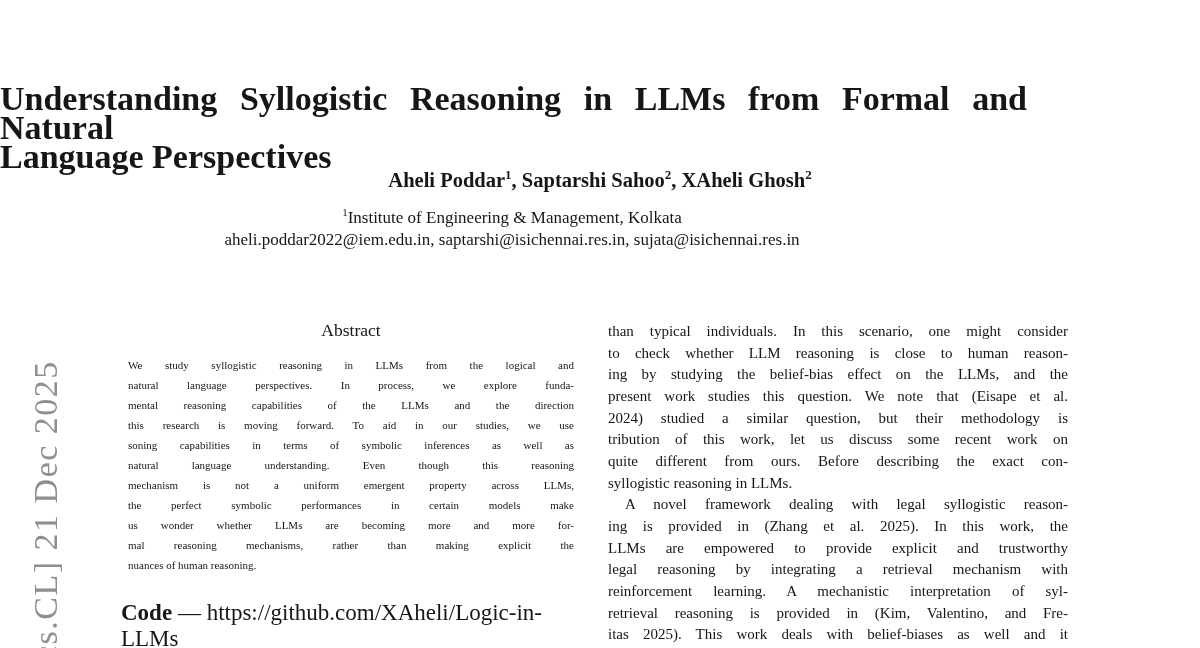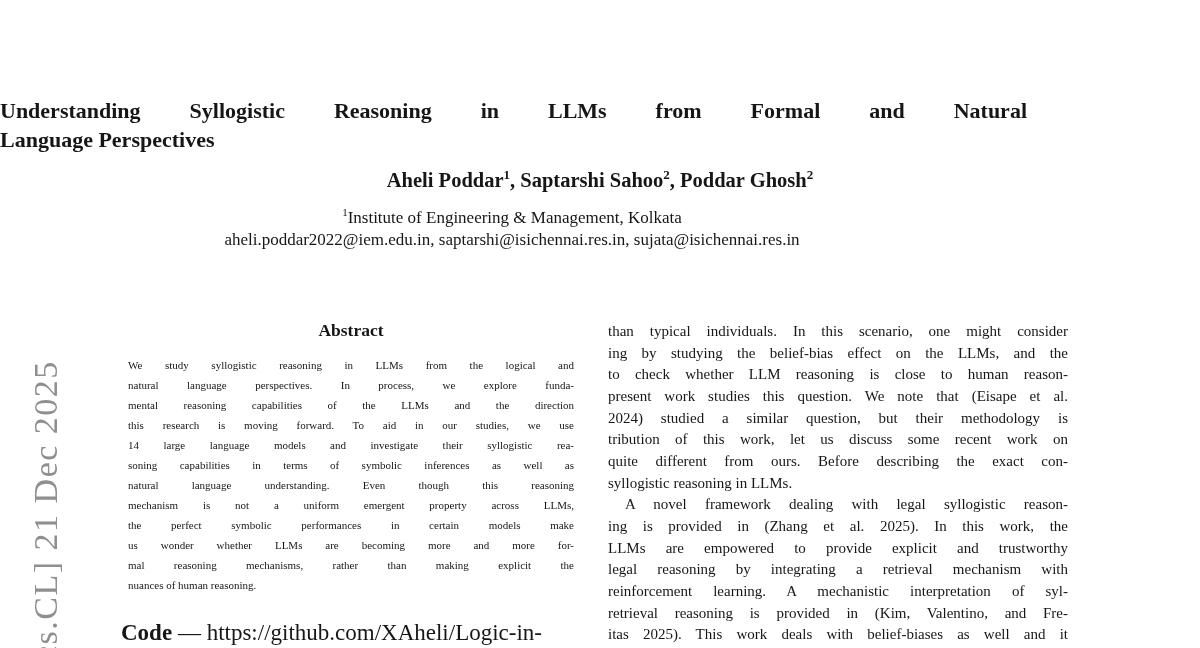--- a/index.html
+++ b/index.html
@@ -25,24 +25,23 @@
     letter-spacing: 1.5px;
     color: #8f8f8f;
     white-space: nowrap;
   }
 
   .title-block {
     position: absolute;
     top: 84px;
     left: 0;
     width: 1027px;
-    font-size: 22px;
+    font-size: 34px;
     font-weight: bold;
     line-height: 29px;
-    margin-top: 12px;
   }
   .title-block .ln { text-align: center; }
 
   .authors-line {
     position: absolute;
     top: 167px;
     left: 0;
     width: 1200px;
     text-align: center;
     font-size: 20.5px;
@@ -62,21 +61,21 @@
   .affil-block sup { font-size: 11px; }
 
   .col-left {
     position: absolute;
     left: 105px;
     top: 320px;
     width: 490px;
   }
   .abstract-heading {
     text-align: center;
-    font-weight: bold;
+    font-weight: normal;
     font-size: 17.5px;
     margin: 0 21px 14px 23px;
   }
   .abstract-body {
     margin: 2px 21px 0 23px;
     font-size: 11px;
     line-height: 20px;
   }
   .code-line {
     margin-top: 25px;
@@ -107,54 +106,53 @@
 <div class="page">
 
   <div class="arxiv-stamp">cs.CL] 21 Dec 2025</div>
 
   <div class="title-block jlines">
       <div class="ln">Understanding Syllogistic Reasoning in LLMs from Formal and Natural</div>
       <div class="ln">Language Perspectives</div>
     </div>
 
   <div class="authors-line">
-    <span><span>Aheli Poddar</span><sup>1</sup><span>, </span></span><span><span>Saptarshi Sahoo</span><sup>2</sup><span>, </span></span><span><span>Poddar Ghosh</span><sup>2</sup></span>
+    <span><span>Aheli Poddar</span><sup>1</sup><span>, </span></span><span><span>Saptarshi Sahoo</span><sup>2</sup><span>, </span></span><span><span>XAheli Ghosh</span><sup>2</sup></span>
   </div>
 
   <div class="affil-block">
     <div><sup>1</sup><span>Institute of Engineering &amp; Management, Kolkata</span></div>
     <div>aheli.poddar2022@iem.edu.in, saptarshi@isichennai.res.in, sujata@isichennai.res.in</div>
   </div>
 
   <div class="col-left">
     <div class="abstract-heading">Abstract</div>
     <div class="abstract-body jlines">
         <div class="ln">We study syllogistic reasoning in LLMs from the logical and</div>
         <div class="ln">natural language perspectives. In process, we explore funda-</div>
         <div class="ln">mental reasoning capabilities of the LLMs and the direction</div>
         <div class="ln">this research is moving forward. To aid in our studies, we use</div>
-        <div class="ln">14 large language models and investigate their syllogistic rea-</div>
         <div class="ln">soning capabilities in terms of symbolic inferences as well as</div>
         <div class="ln">natural language understanding. Even though this reasoning</div>
         <div class="ln">mechanism is not a uniform emergent property across LLMs,</div>
         <div class="ln">the perfect symbolic performances in certain models make</div>
         <div class="ln">us wonder whether LLMs are becoming more and more for-</div>
         <div class="ln">mal reasoning mechanisms, rather than making explicit the</div>
         <div class="ln">nuances of human reasoning.</div>
       </div>
     <div class="code-line">
       <span class="code-label">Code</span><span> — </span><a href="#">https://github.com/XAheli/Logic-in-LLMs</a>
     </div>
   </div>
 
   <div class="col-right">
     <div class="jlines">
         <div class="ln">than typical individuals. In this scenario, one might consider</div>
+        <div class="ln">to check whether LLM reasoning is close to human reason-</div>
         <div class="ln">ing by studying the belief-bias effect on the LLMs, and the</div>
-        <div class="ln">to check whether LLM reasoning is close to human reason-</div>
         <div class="ln">present work studies this question. We note that (Eisape et al.</div>
         <div class="ln">2024) studied a similar question, but their methodology is</div>
         <div class="ln">tribution of this work, let us discuss some recent work on</div>
         <div class="ln">quite different from ours. Before describing the exact con-</div>
         <div class="ln">syllogistic reasoning in LLMs.</div>
       </div>
     <div class="jlines indent-first cut">
         <div class="ln">A novel framework dealing with legal syllogistic reason-</div>
         <div class="ln">ing is provided in (Zhang et al. 2025). In this work, the</div>
         <div class="ln">LLMs are empowered to provide explicit and trustworthy</div>

